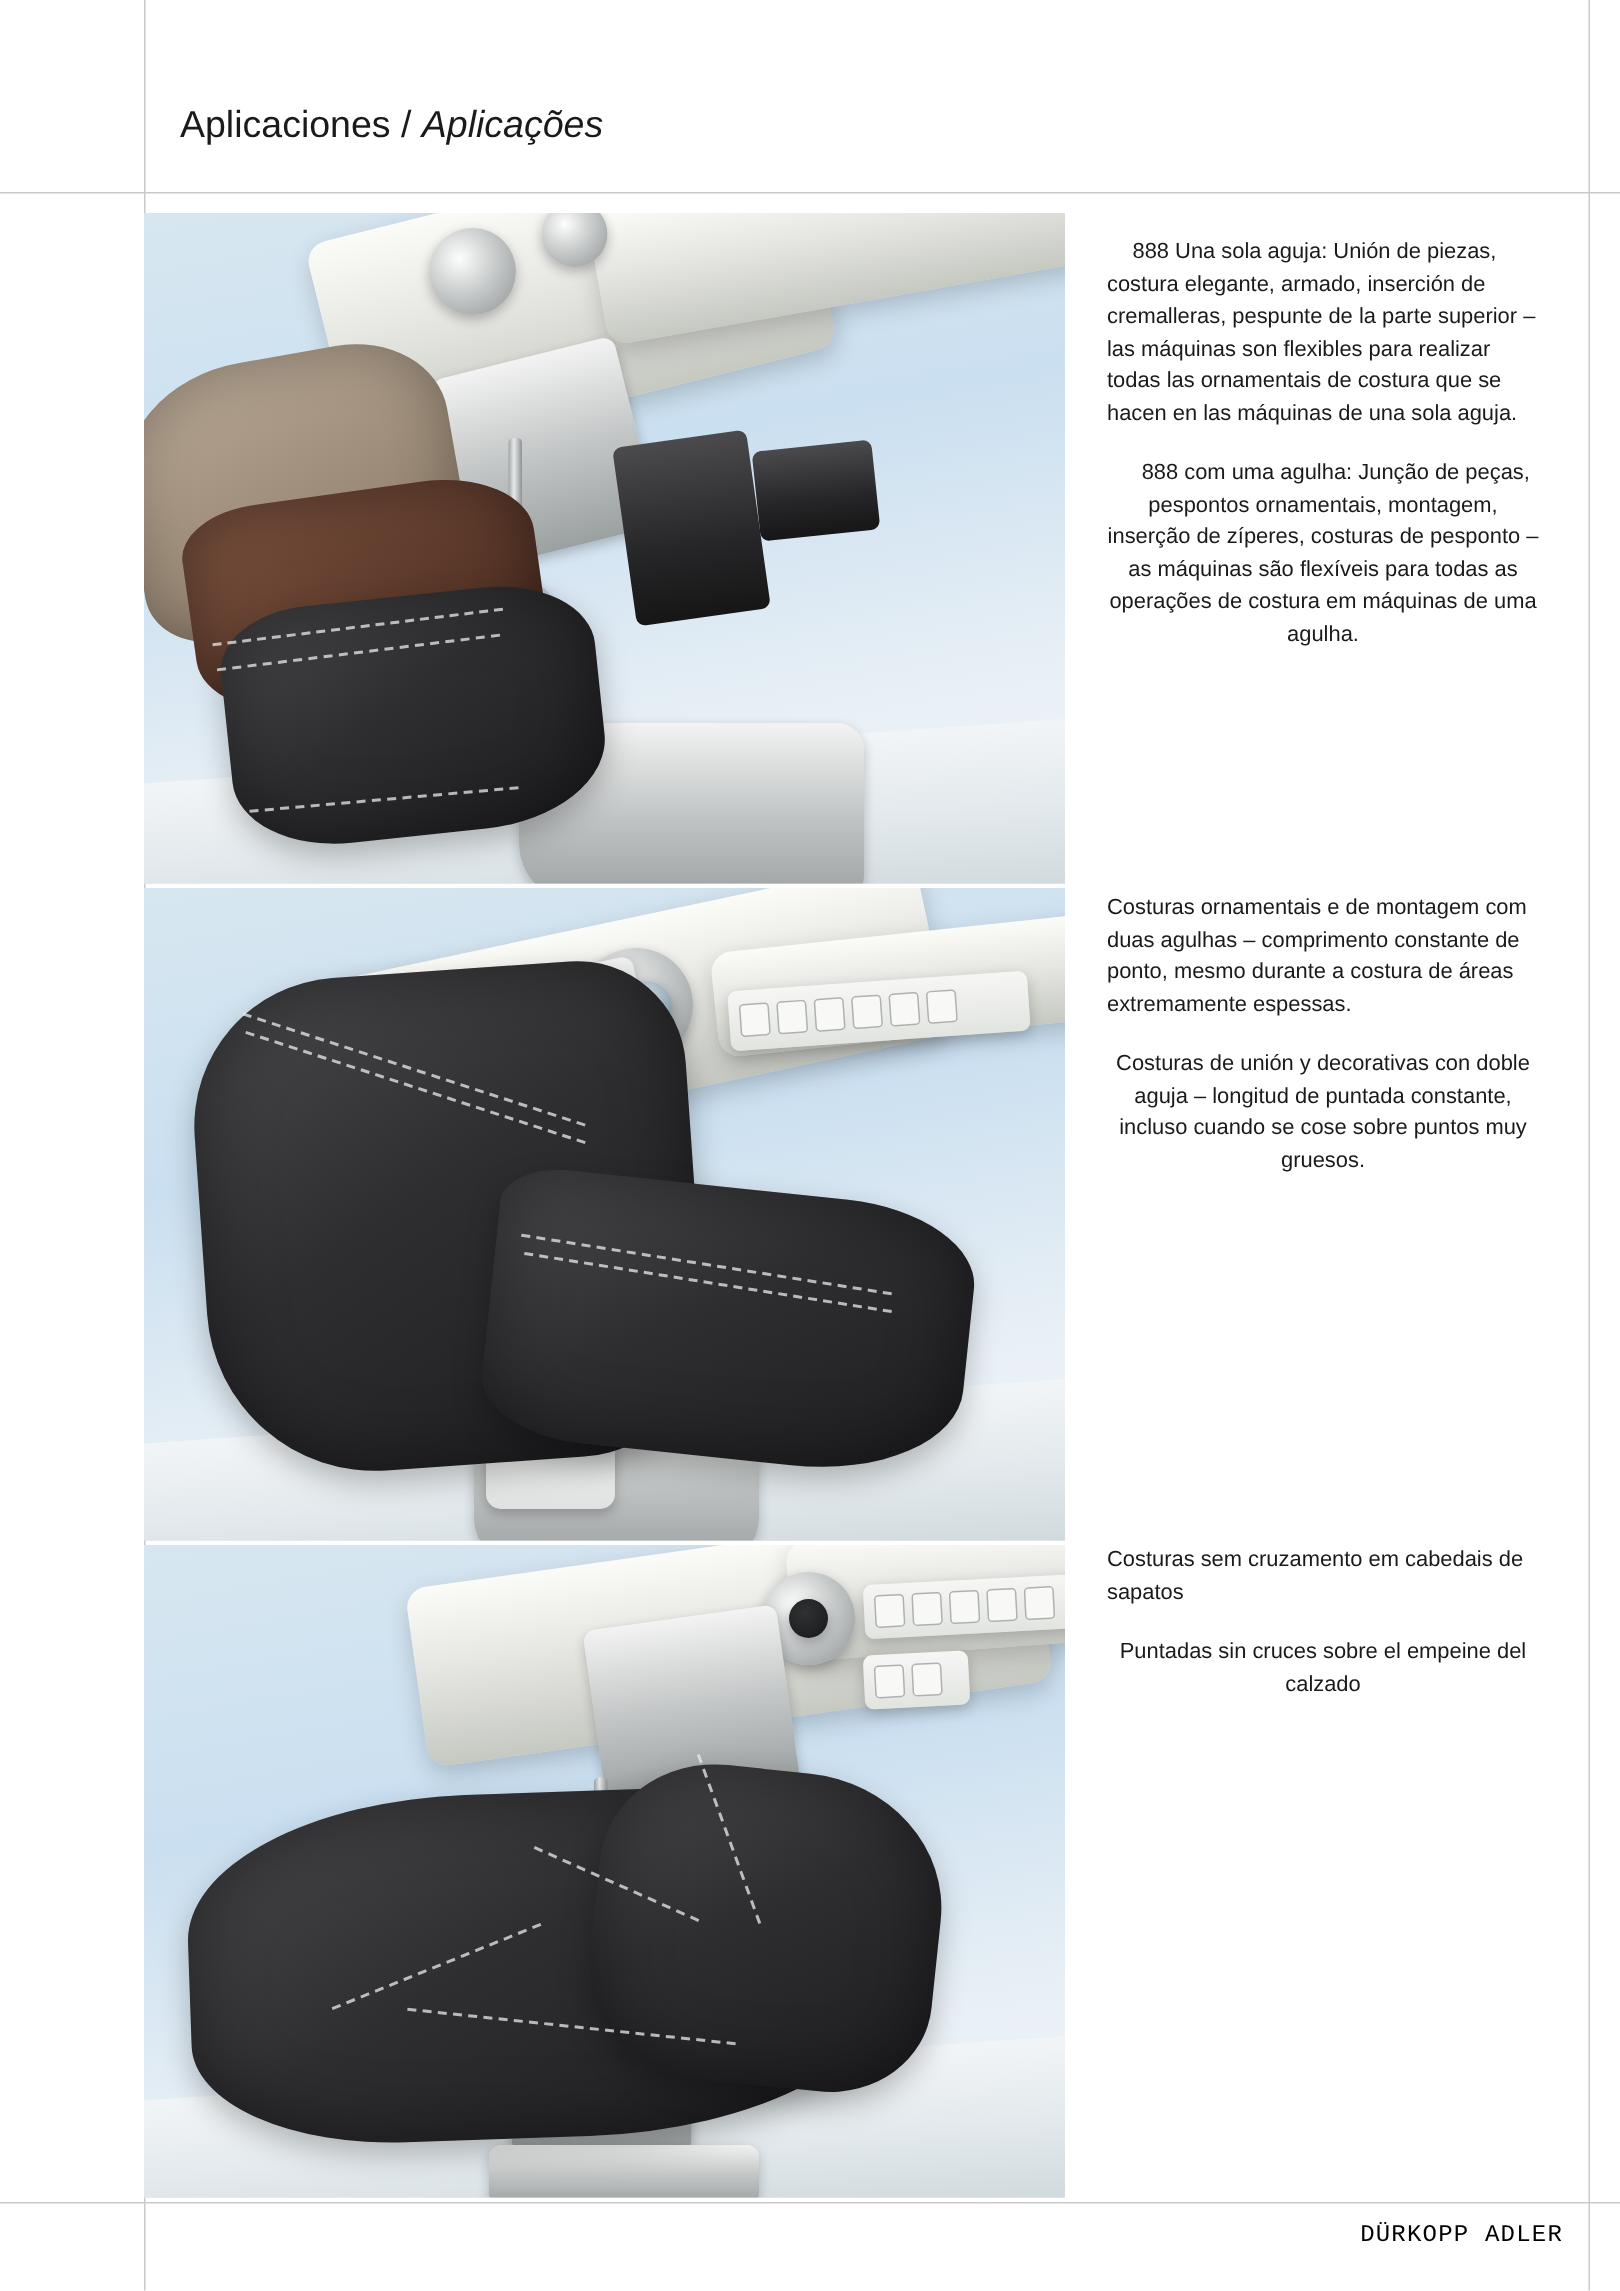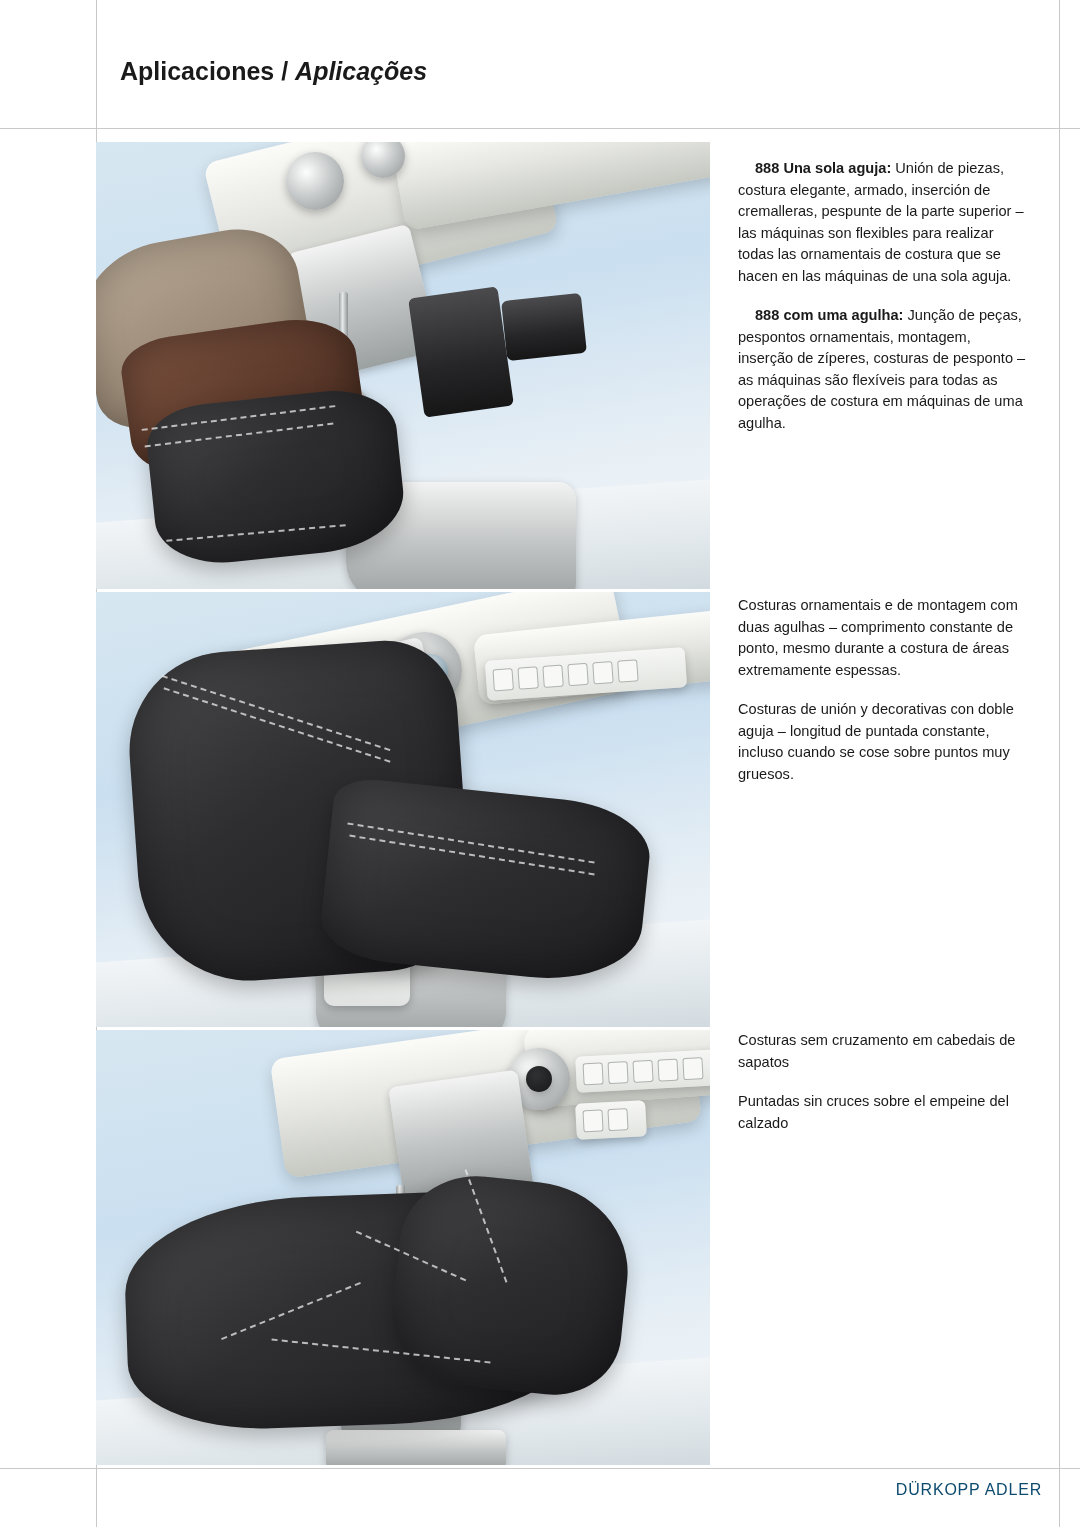--- a/index.html
+++ b/index.html
@@ -68,24 +68,24 @@
     font-weight: 700;
     font-size: 35px;
     letter-spacing: -0.5px;
   }
   .header .model-variant {
     font-weight: 400;
     font-size: 28px;
     letter-spacing: 0.2px;
   }
   .header .subtitle {
-    margin-top: 12px;
+    margin-top: 24px;
     font-size: 25px;
     line-height: 30px;
-    font-weight: 700;
+    font-weight: 400;
   }
   .header .subtitle .pt {
     font-style: italic;
   }
 
   
   .photo {
     position: absolute;
     overflow: hidden;
     background: #cfe0ec;
@@ -186,31 +186,32 @@
   .block-2 { top: 595px; }
   .block-3 { top: 1030px; }
 
   .para {
     font-size: 14.6px;
     line-height: 21.5px;
     color: #1a1a1a;
     margin: 0 0 18px 0;
     text-align: left;
   }
-  .para:last-child { margin-bottom: 0; }
-  .para b { font-weight: 700; padding-left: 17px; }
+  .para:last-child { margin-bottom: 0; text-align: center; }
+  .para b { font-weight: 400; padding-left: 17px; }
 
   
   .footer-brand {
     position: absolute;
     right: 38px;
     top: 1481px;
     font-size: 16px;
     letter-spacing: 0.8px;
-    color: #0c4a6e;
+    color: #000000;
+    font-family: Liberation Mono, monospace;
   }
 </style>
 </head>
 <body>
 
 <div class="rule-left"></div>
 <div class="rule-right"></div>
 <div class="rule-top"></div>
 <div class="rule-bottom"></div>
 

